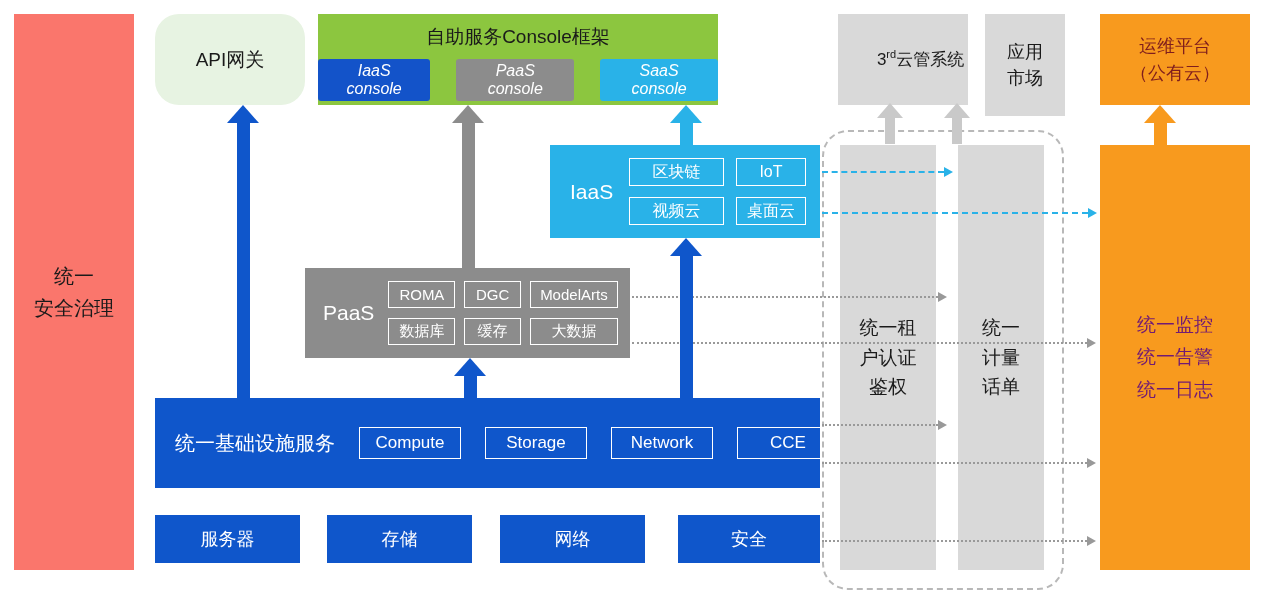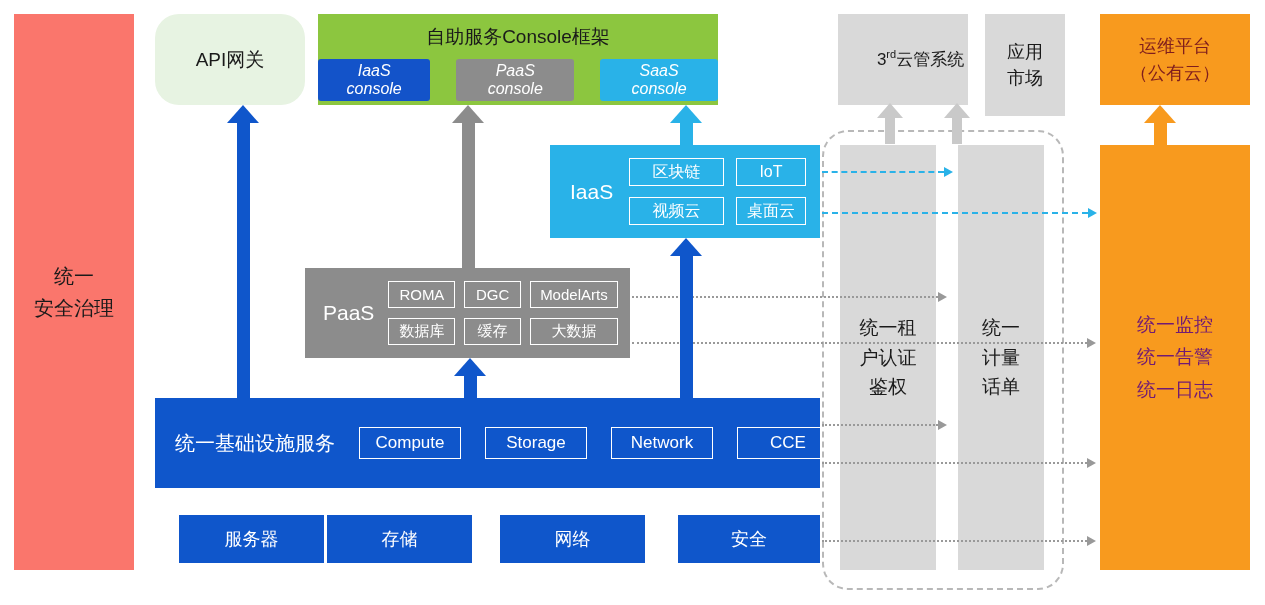--- a/index.html
+++ b/index.html
@@ -34,21 +34,21 @@
   .paas-grid { grid-template-columns:0.95fr 0.8fr 1.25fr; gap:10px 9px; }
   .pill { border:1.5px solid #fff; border-radius:0; color:#fff; display:flex; align-items:center; justify-content:center; background:transparent; }
   .saas-grid .pill { font-size:16px; height:28px; }
   .paas-grid .pill { font-size:15px; height:27px; }
 
   .iaas-box { left:155px; top:398px; width:665px; height:90px; background:#0f56cb; justify-content:flex-start; padding:0 20px; gap:24px; z-index:1; }
   .iaas-box .iaas-label { color:#fff; font-size:20px; white-space:nowrap; }
   .iaas-box .pill { font-size:17px; padding:5px 11px; min-width:102px; }
 
   .hw-box { background:#0f56cb; color:#fff; font-size:18px; z-index:1; }
-  .hw-1 { left:155px; top:515px; width:145px; height:48px;margin-left:24px; }
+  .hw-1 { left:155px; top:515px; width:145px; height:48px; }
   .hw-2 { left:327px; top:515px; width:145px; height:48px; }
   .hw-3 { left:500px; top:515px; width:145px; height:48px; }
   .hw-4 { left:678px; top:515px; width:142px; height:48px; }
 
   .dashed-frame { position:absolute; left:822px; top:130px; width:242px; height:460px; border:2px dashed #b8b8b8; border-radius:26px; }
   .auth-bar { left:840px; top:145px; width:96px; height:425px; background:#d9d9d9; font-size:19px; line-height:1.55; z-index:1; }
   .metering-bar { left:958px; top:145px; width:86px; height:425px; background:#d9d9d9; font-size:19px; line-height:1.55; z-index:1; }
   .monitor-bar { left:1100px; top:145px; width:150px; height:425px; background:#f89a1e; color:#701a75; font-size:19px; line-height:1.7; z-index:1; }
 
   

